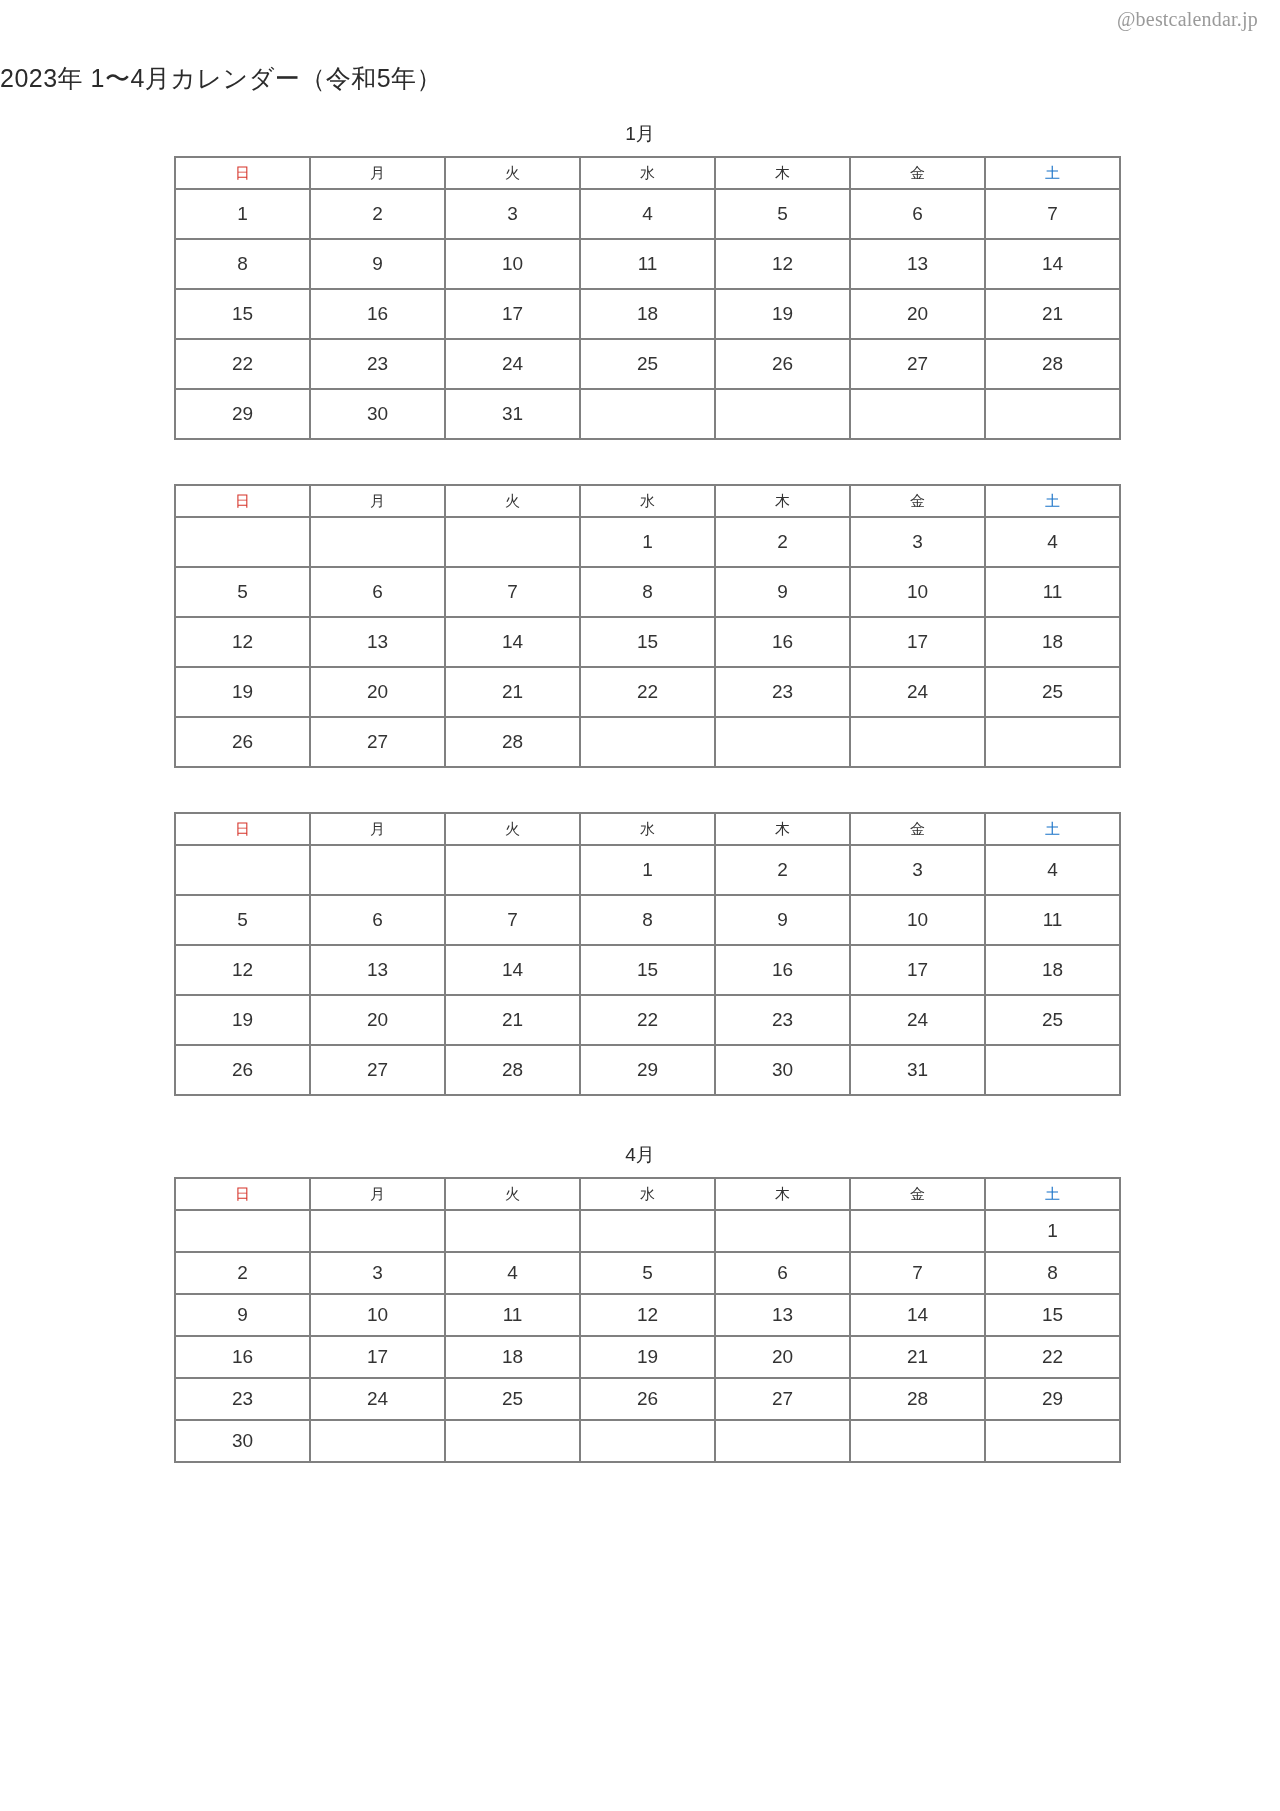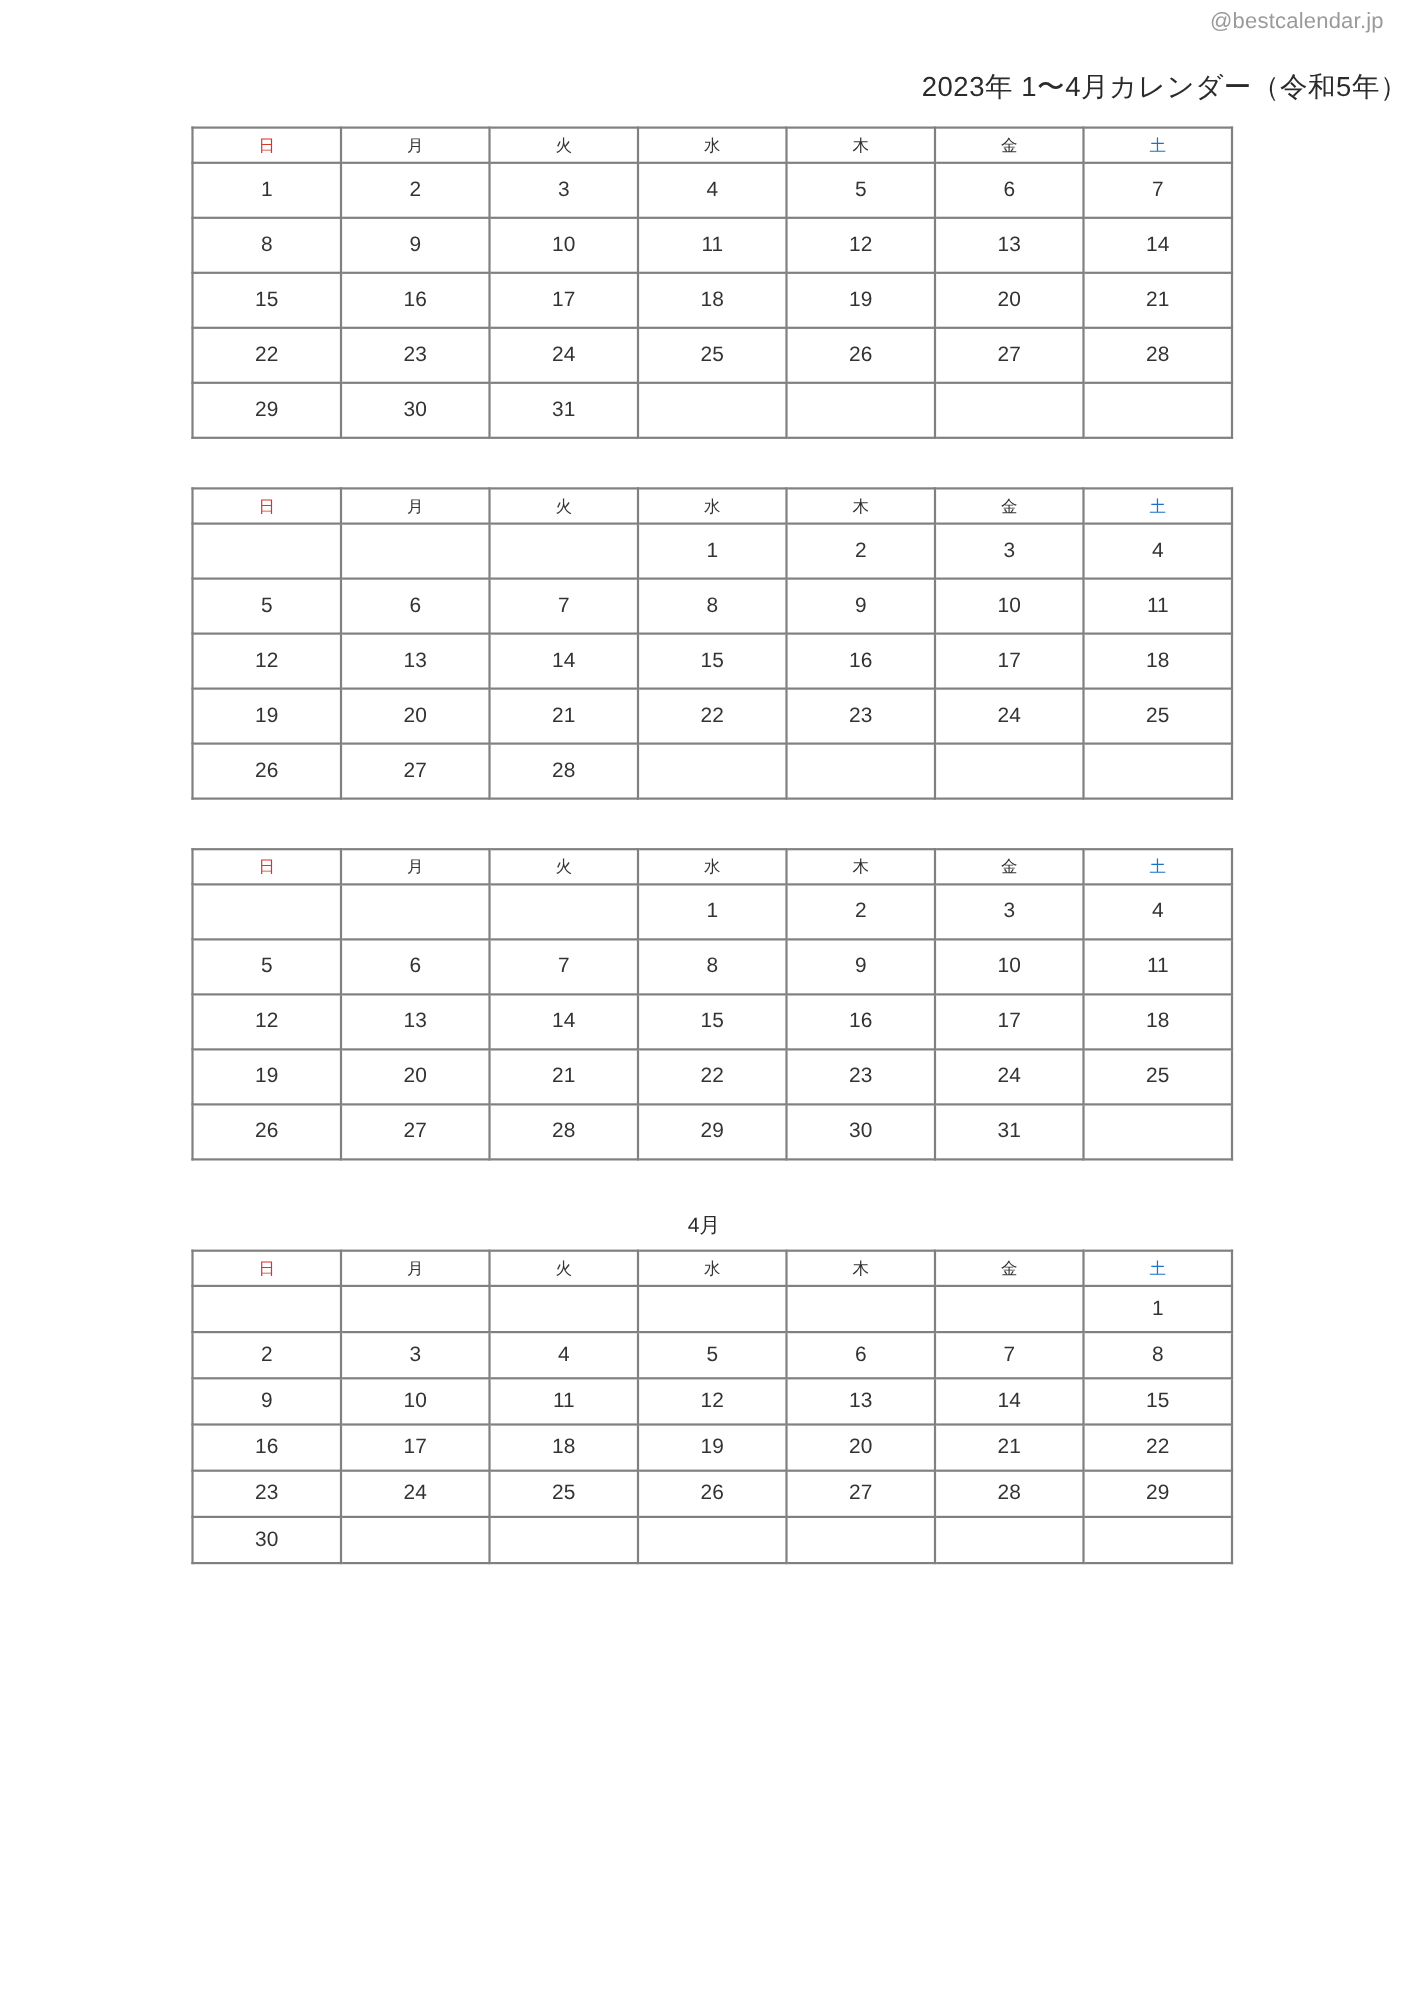--- a/index.html
+++ b/index.html
@@ -15,24 +15,24 @@
     position: relative;
     overflow: hidden;
   }
   .watermark {
     position: absolute;
     top: 8px;
     right: 22px;
     font-size: 20px;
     color: #9a9a9a;
     letter-spacing: 0.2px;
-    font-family: Liberation Sans, sans-serif;
+    font-family: Liberation Serif, serif;
   }
   .page-title {
-    text-align: right;
+    text-align: left;
     font-size: 25px;
     color: #2b2b2b;
     margin: 0;
     padding-top: 62px;
     font-weight: normal;
     letter-spacing: 0.5px;
   }
   .months {
     margin-top: 20px;
   }
@@ -86,20 +86,21 @@
 </style>
 </head>
 <body>
 
 <div class="watermark">@bestcalendar.jp</div>
 
 <div class="page-title">2023年 1〜4月カレンダー（令和5年）</div>
 
 <div class="months" id="months-root">
     <div class="month-block">
+      <div class="month-label">1月</div>
       <table class="cal m1">
         <thead>
           <tr>
             <th class="sun">日</th>
             <th class="wd">月</th>
             <th class="wd">火</th>
             <th class="wd">水</th>
             <th class="wd">木</th>
             <th class="wd">金</th>
             <th class="sat">土</th>

